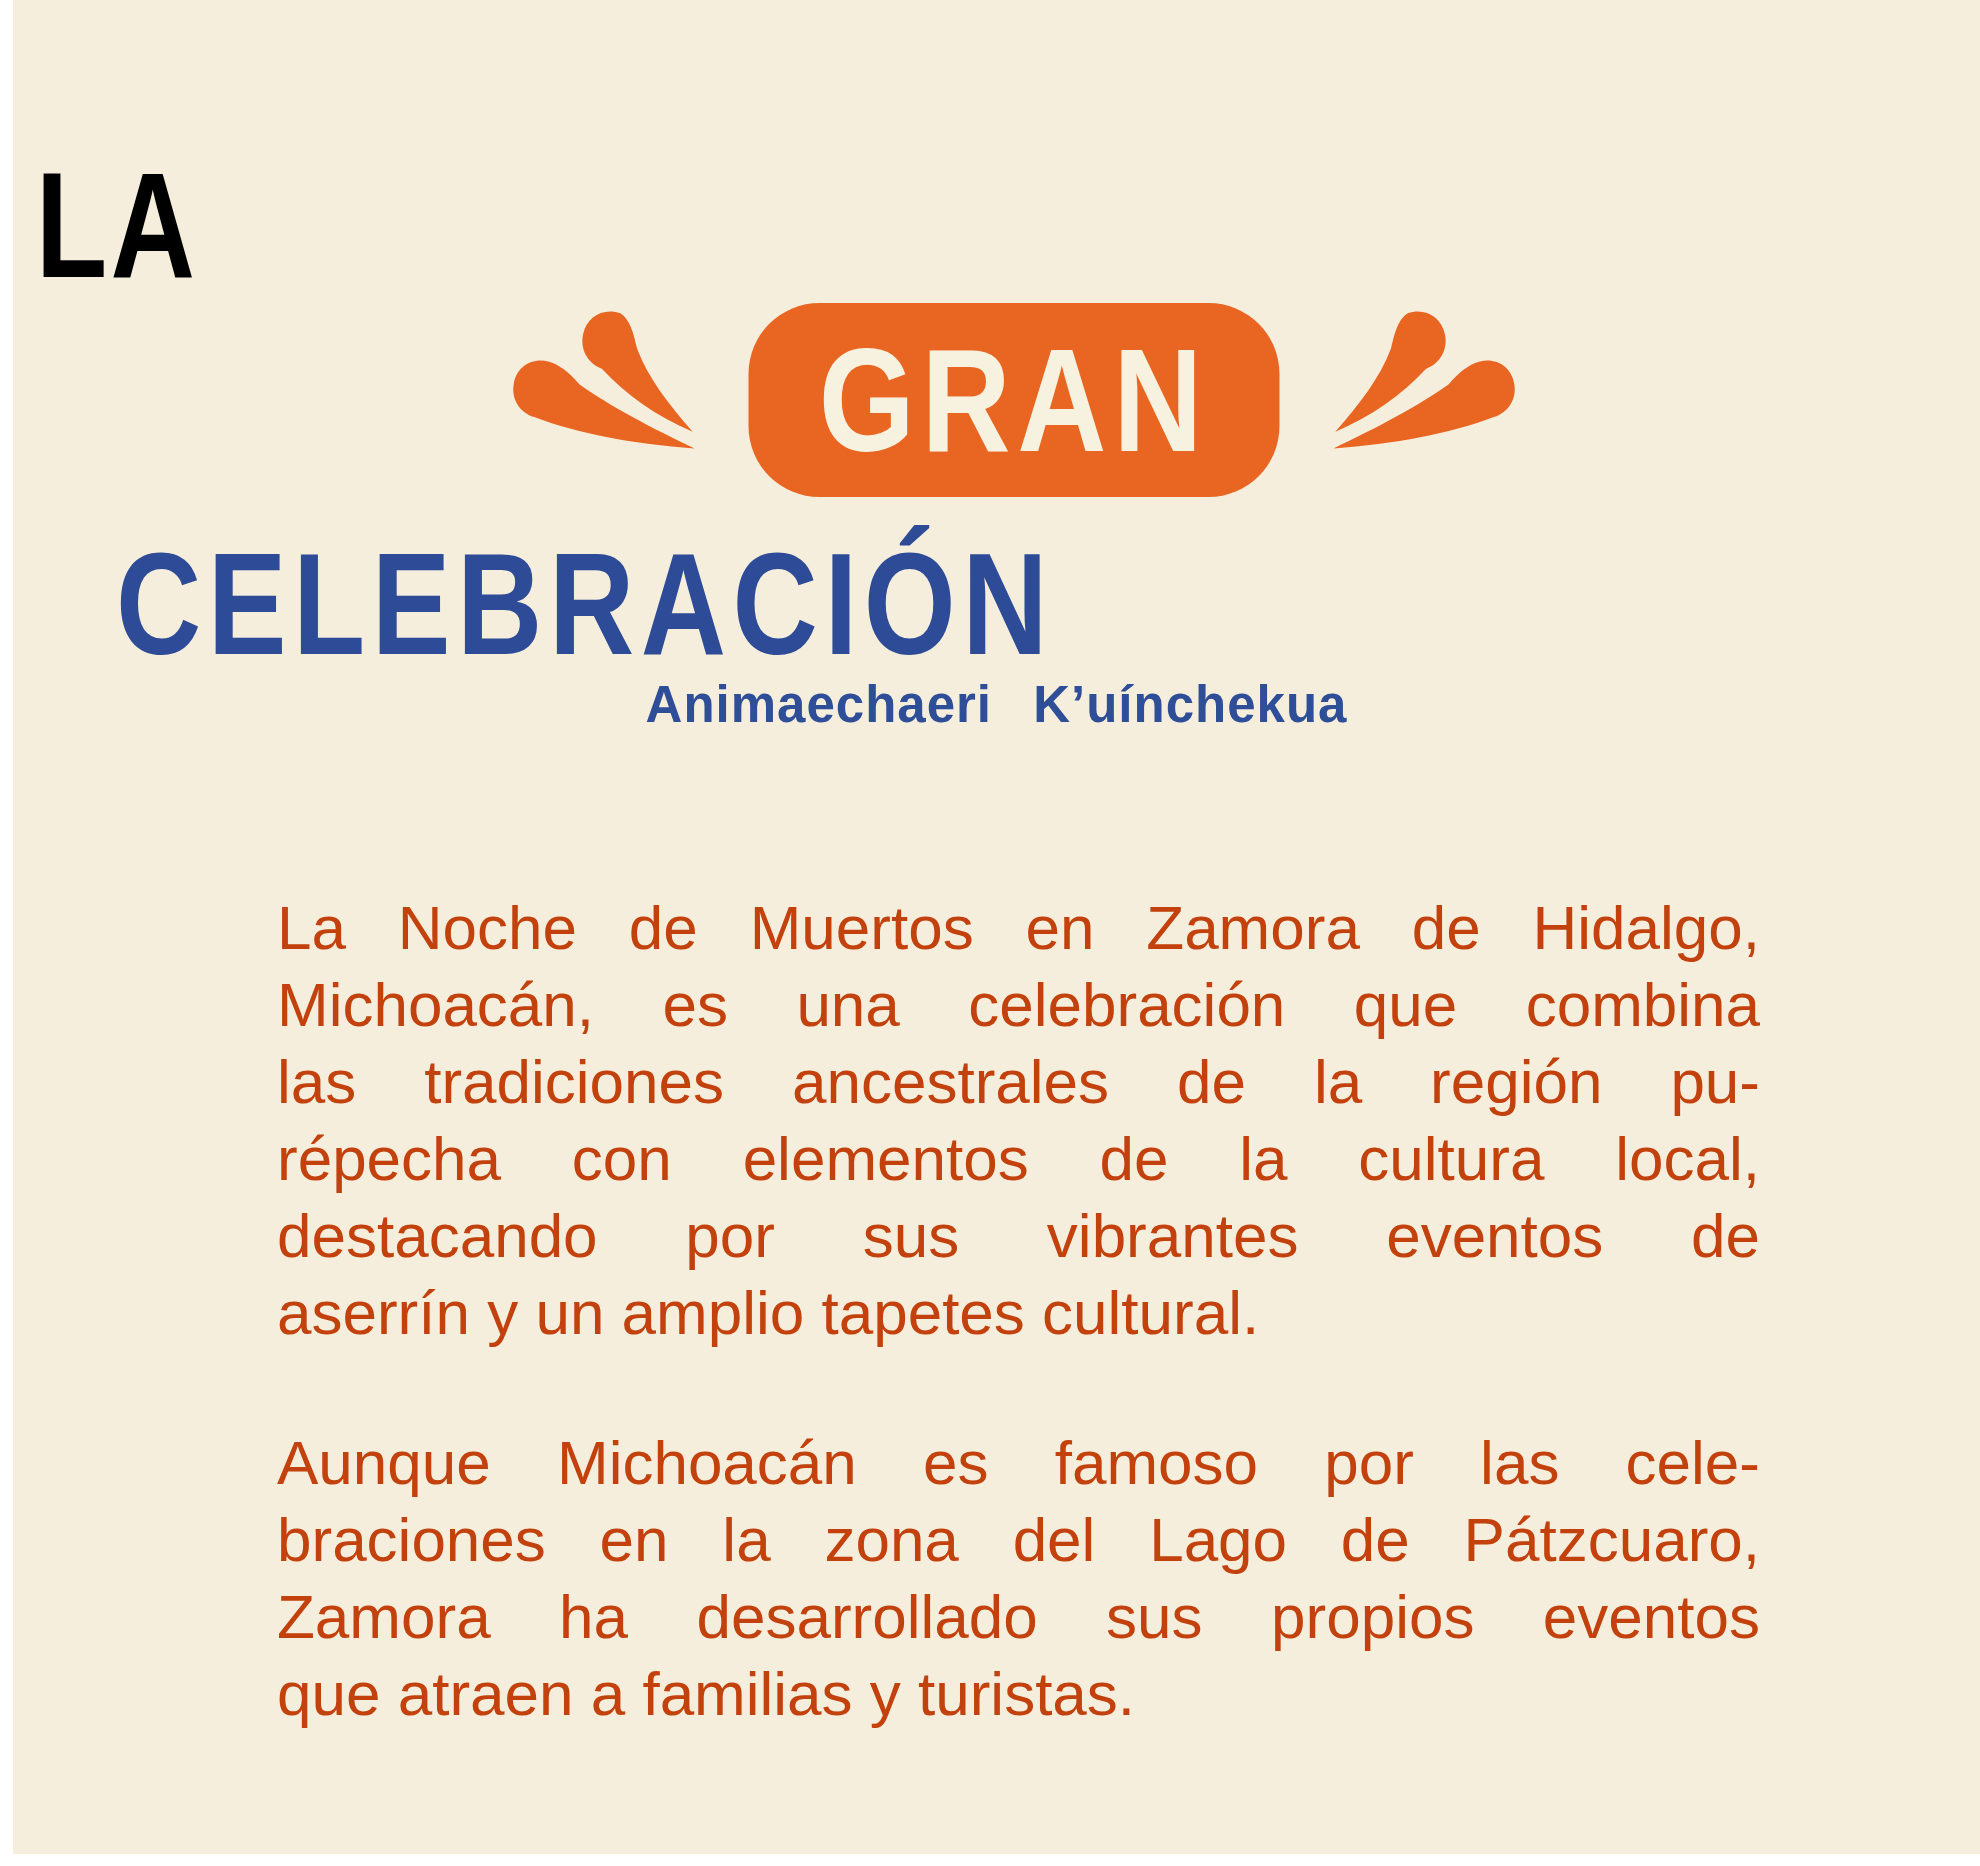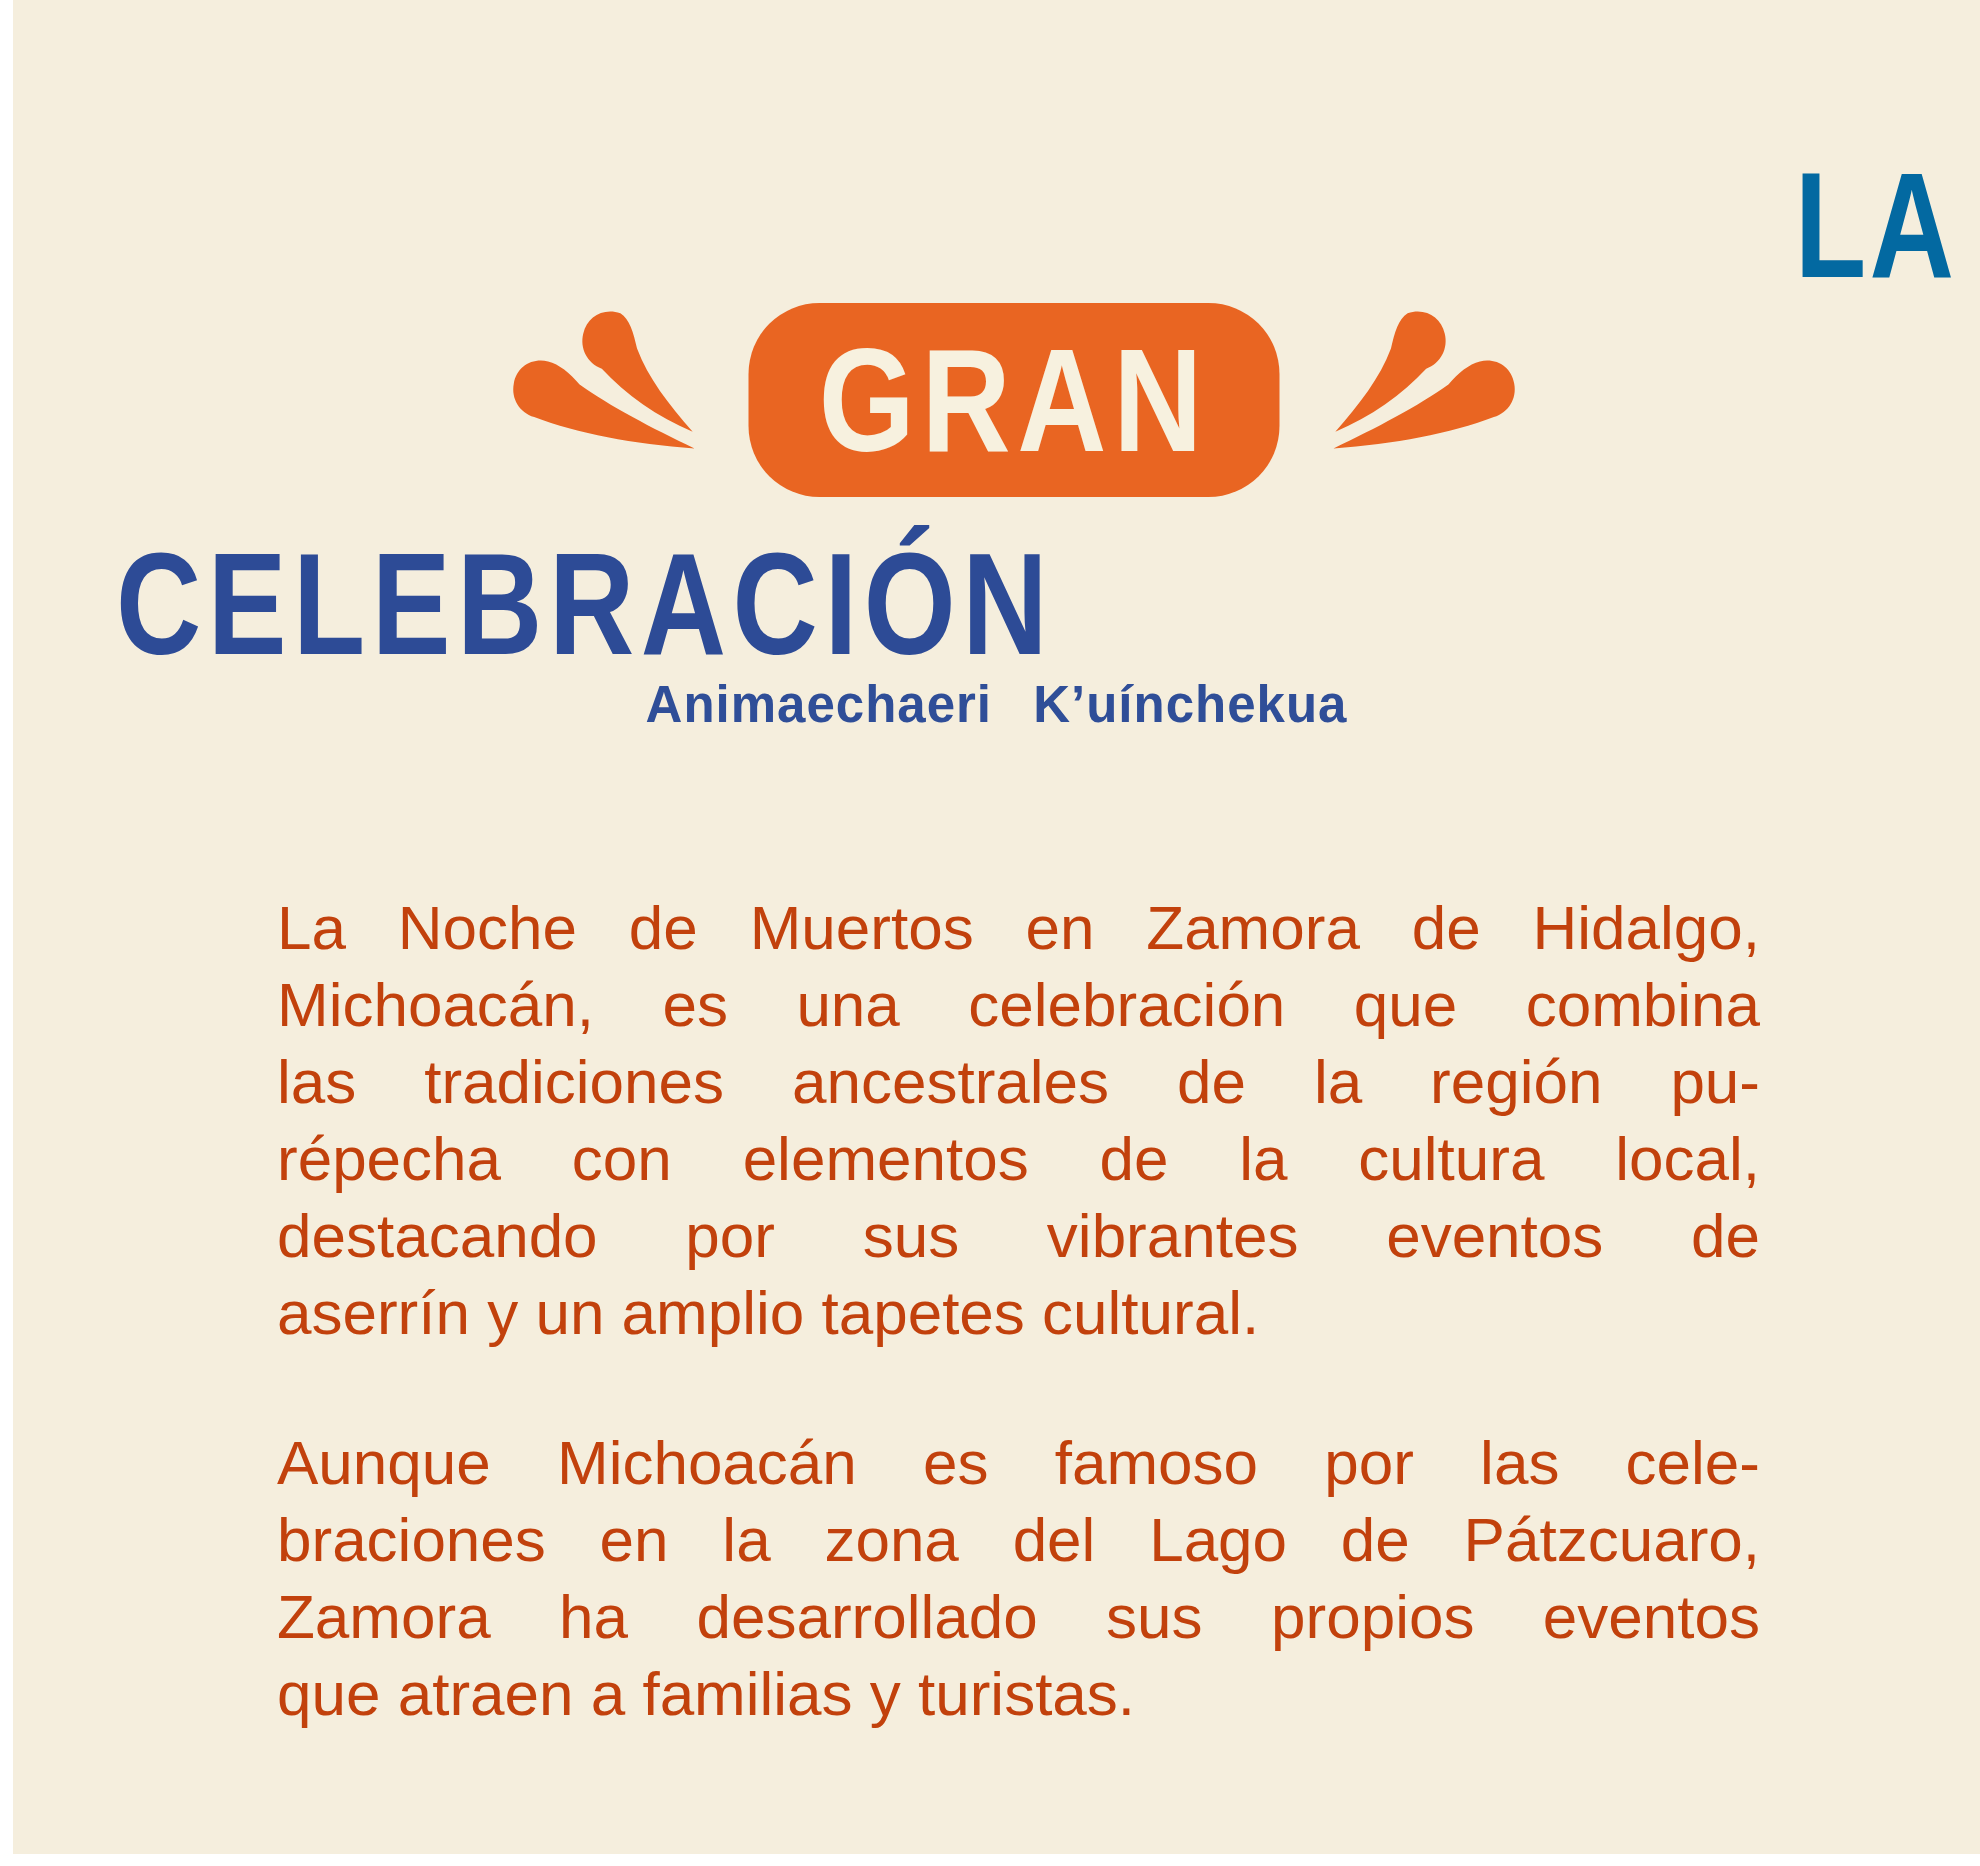--- a/index.html
+++ b/index.html
@@ -18,25 +18,25 @@
     right: 0;
     bottom: 12px;
     background: #f5eedd;
   }
   
   .title-la {
     position: absolute;
     top: 150px;
     left: 0;
     width: 100%;
-    text-align: right;
+    text-align: left;
     font-size: 150px;
     line-height: 1;
     font-weight: 700;
-    color: #0369a1;
+    color: #000000;
     letter-spacing: 4px;
   }
   .badge-row {
     position: absolute;
     top: 303px;
     left: 17px;
     width: 100%;
     height: 198px;
     text-align: center;
   }

